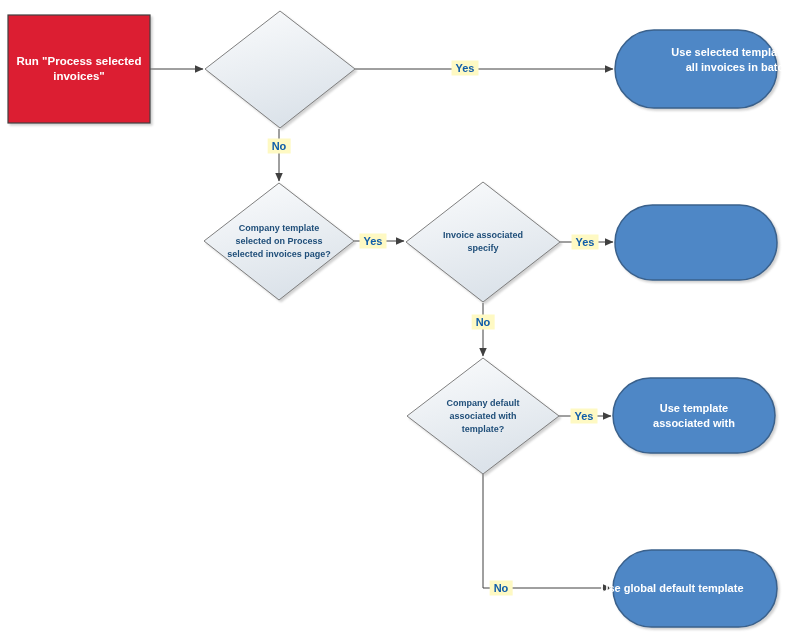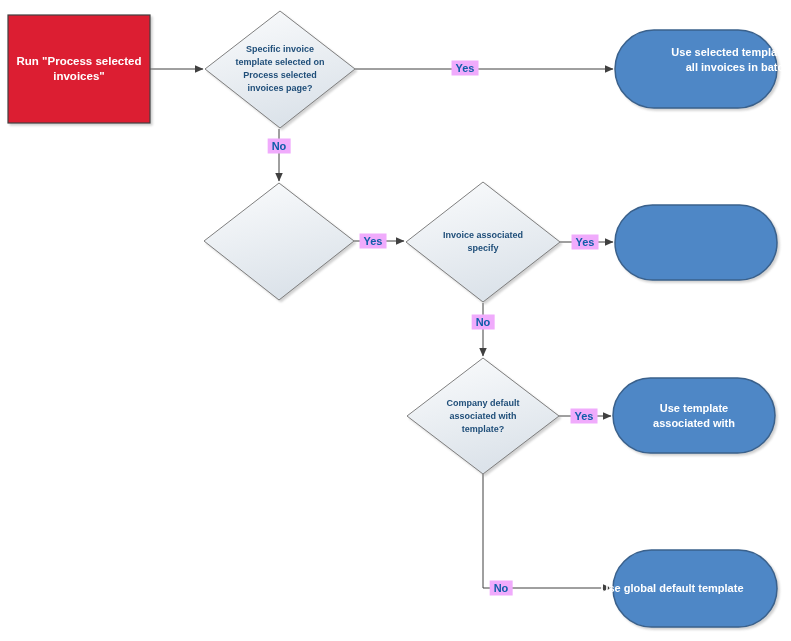--- a/index.html
+++ b/index.html
@@ -45,21 +45,21 @@
   }
   .terminator-label {
     color: #ffffff;
     font-weight: bold;
     font-size: 11px;
     line-height: 15px;
   }
   .edge-label {
     position: absolute;
     transform: translate(-50%, -50%);
-    background: #f0abfc;
+    background: #fef9c3;
     color: #0f5da9;
     font-weight: bold;
     font-size: 11px;
     line-height: 13px;
     padding: 1px 4px;
     white-space: nowrap;
   }
 </style>
 </head>
 <body>
@@ -100,24 +100,24 @@
 
     <polygon class="shp" points="483,358 559,416 483,474 407,416" fill="url(#diamondGrad)" stroke="#7f7f7f" stroke-width="1"></polygon>
 
     <rect class="shp" x="613" y="378" width="162" height="75" rx="37.5" ry="37.5" fill="#4e87c6" stroke="#3a618c" stroke-width="1.5"></rect>
 
     <rect class="shp" x="613" y="550" width="164" height="77" rx="38.5" ry="38.5" fill="#4e87c6" stroke="#3a618c" stroke-width="1.5"></rect>
   </svg>
 
   <div class="node-label process-label" style="left:10px; top:17px; width:138px; height:104px;">Run "Process selected invoices"</div>
 
-  <div class="node-label decision-label" style="left:228px; top:19px; width:104px; height:100px;">Specific invoice template selected on Process selected invoices page?</div>
 
   <div class="node-label terminator-label" style="left:625px; top:32px; width:142px; height:56px;margin-left:42px;">Use selected template for all invoices in batch</div>
 
+  <div class="node-label decision-label" style="left:227px; top:191px; width:104px; height:100px;">Company template selected on Process selected invoices page?</div>
 
   <div class="node-label decision-label" style="left:431px; top:192px; width:104px; height:100px;">Invoice associated specify</div>
 
 
   <div class="node-label decision-label" style="left:431px; top:366px; width:104px; height:100px;">Company default associated with template?</div>
 
   <div class="node-label terminator-label" style="left:633px; top:378px; width:122px; height:75px;">Use template associated with</div>
 
   <div class="node-label terminator-label" style="left:600px; top:550px; width:144px; height:77px;">Use global default template</div>
 

